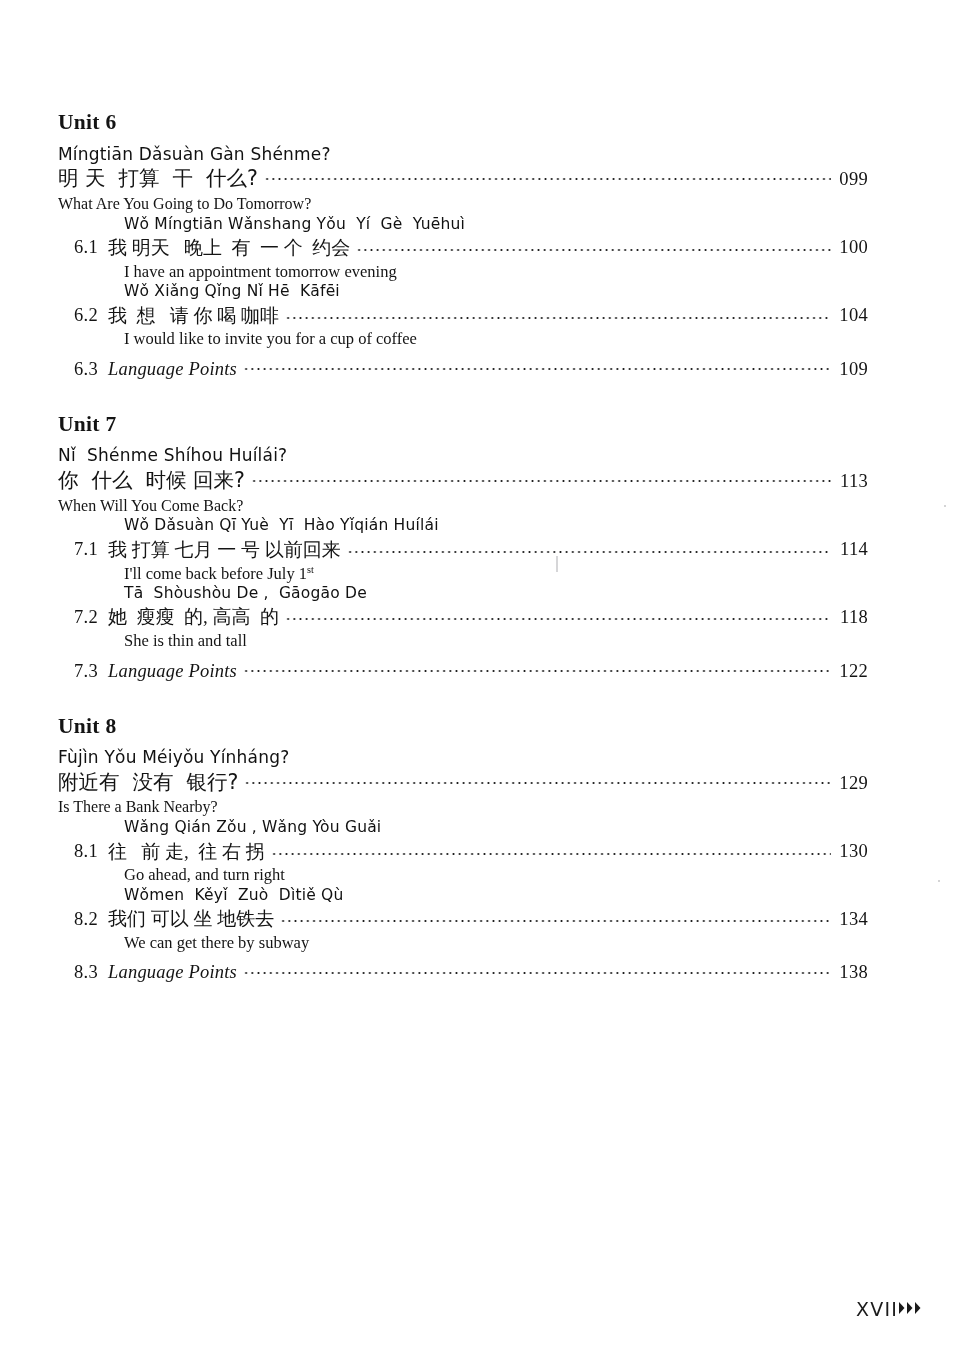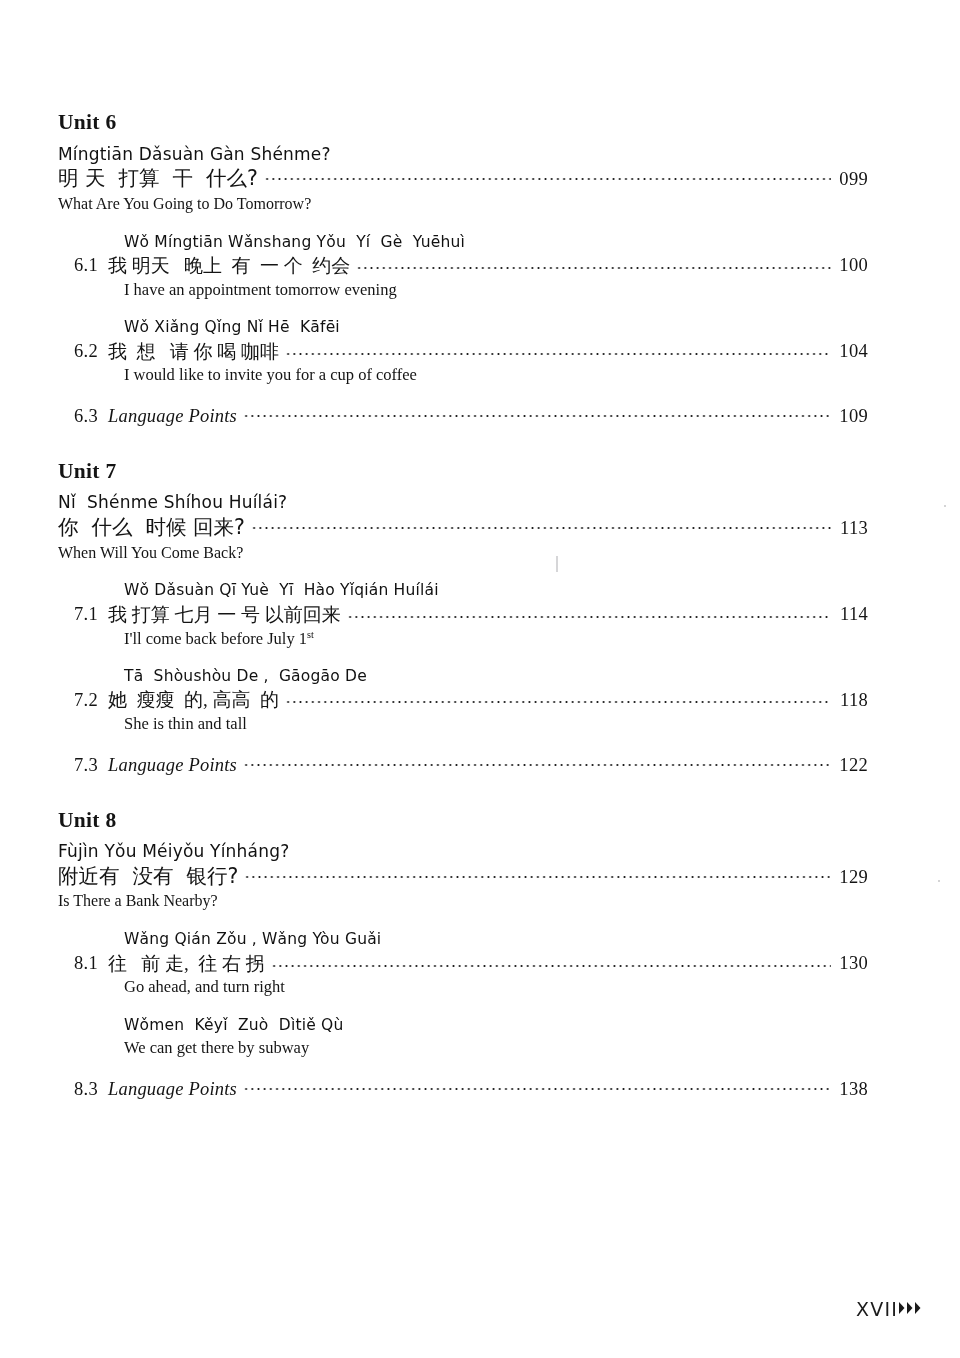--- a/index.html
+++ b/index.html
@@ -135,21 +135,21 @@
   .pageno {
     flex: 0 0 auto;
     font-family: "Liberation Serif", "DejaVu Serif", serif;
     font-size: 18.5px;
     letter-spacing: 0.3px;
     text-align: right;
     min-width: 34px;
   }
 
   
-  .sub-entry { margin-top: 18px; }
+  .sub-entry { }
 
   .sub-pinyin {
     font-family: "DejaVu Sans", "Liberation Sans", sans-serif;
     font-size: 15.5px;
     line-height: 1.25;
     letter-spacing: 0.2px;
     white-space: pre;
     margin-left: 66px;
     margin-bottom: 2px;
     color: #111;
@@ -187,21 +187,21 @@
     font-size: 0.62em;
     vertical-align: super;
     line-height: 0;
   }
 
   
   .lp-row {
     display: flex;
     align-items: baseline;
     width: 810px;
-    margin-top: 20px;
+    margin-top: 9px;
   }
   .lp-label {
     flex: 0 0 auto;
     font-family: "Liberation Serif", "DejaVu Serif", serif;
     font-size: 18.5px;
     letter-spacing: 0.2px;
     font-style: italic;
   }
 
   
@@ -332,20 +332,26 @@
           <span class="sub-num">8.1</span>
           <span class="sub-hanzi">往   前 走,  往 右 拐</span>
           <span class="leader"></span>
           <span class="pageno">130</span>
         </div>
         <div class="sub-english">Go ahead, and turn right</div>
       </div>
 
       <div class="sub-entry">
         <div class="sub-pinyin">Wǒmen  Kěyǐ  Zuò  Dìtiě Qù</div>
+        <div class="sub-hanzi-row">
+          <span class="sub-num">8.2</span>
+          <span class="sub-hanzi">我们 可以 坐 地铁去</span>
+          <span class="leader"></span>
+          <span class="pageno">134</span>
+        </div>
         <div class="sub-english">We can get there by subway</div>
       </div>
 
       <div class="lp-row">
         <span class="sub-num">8.3</span>
         <span class="lp-label">Language Points</span>
         <span class="leader"></span>
         <span class="pageno">138</span>
       </div>
     </div>

